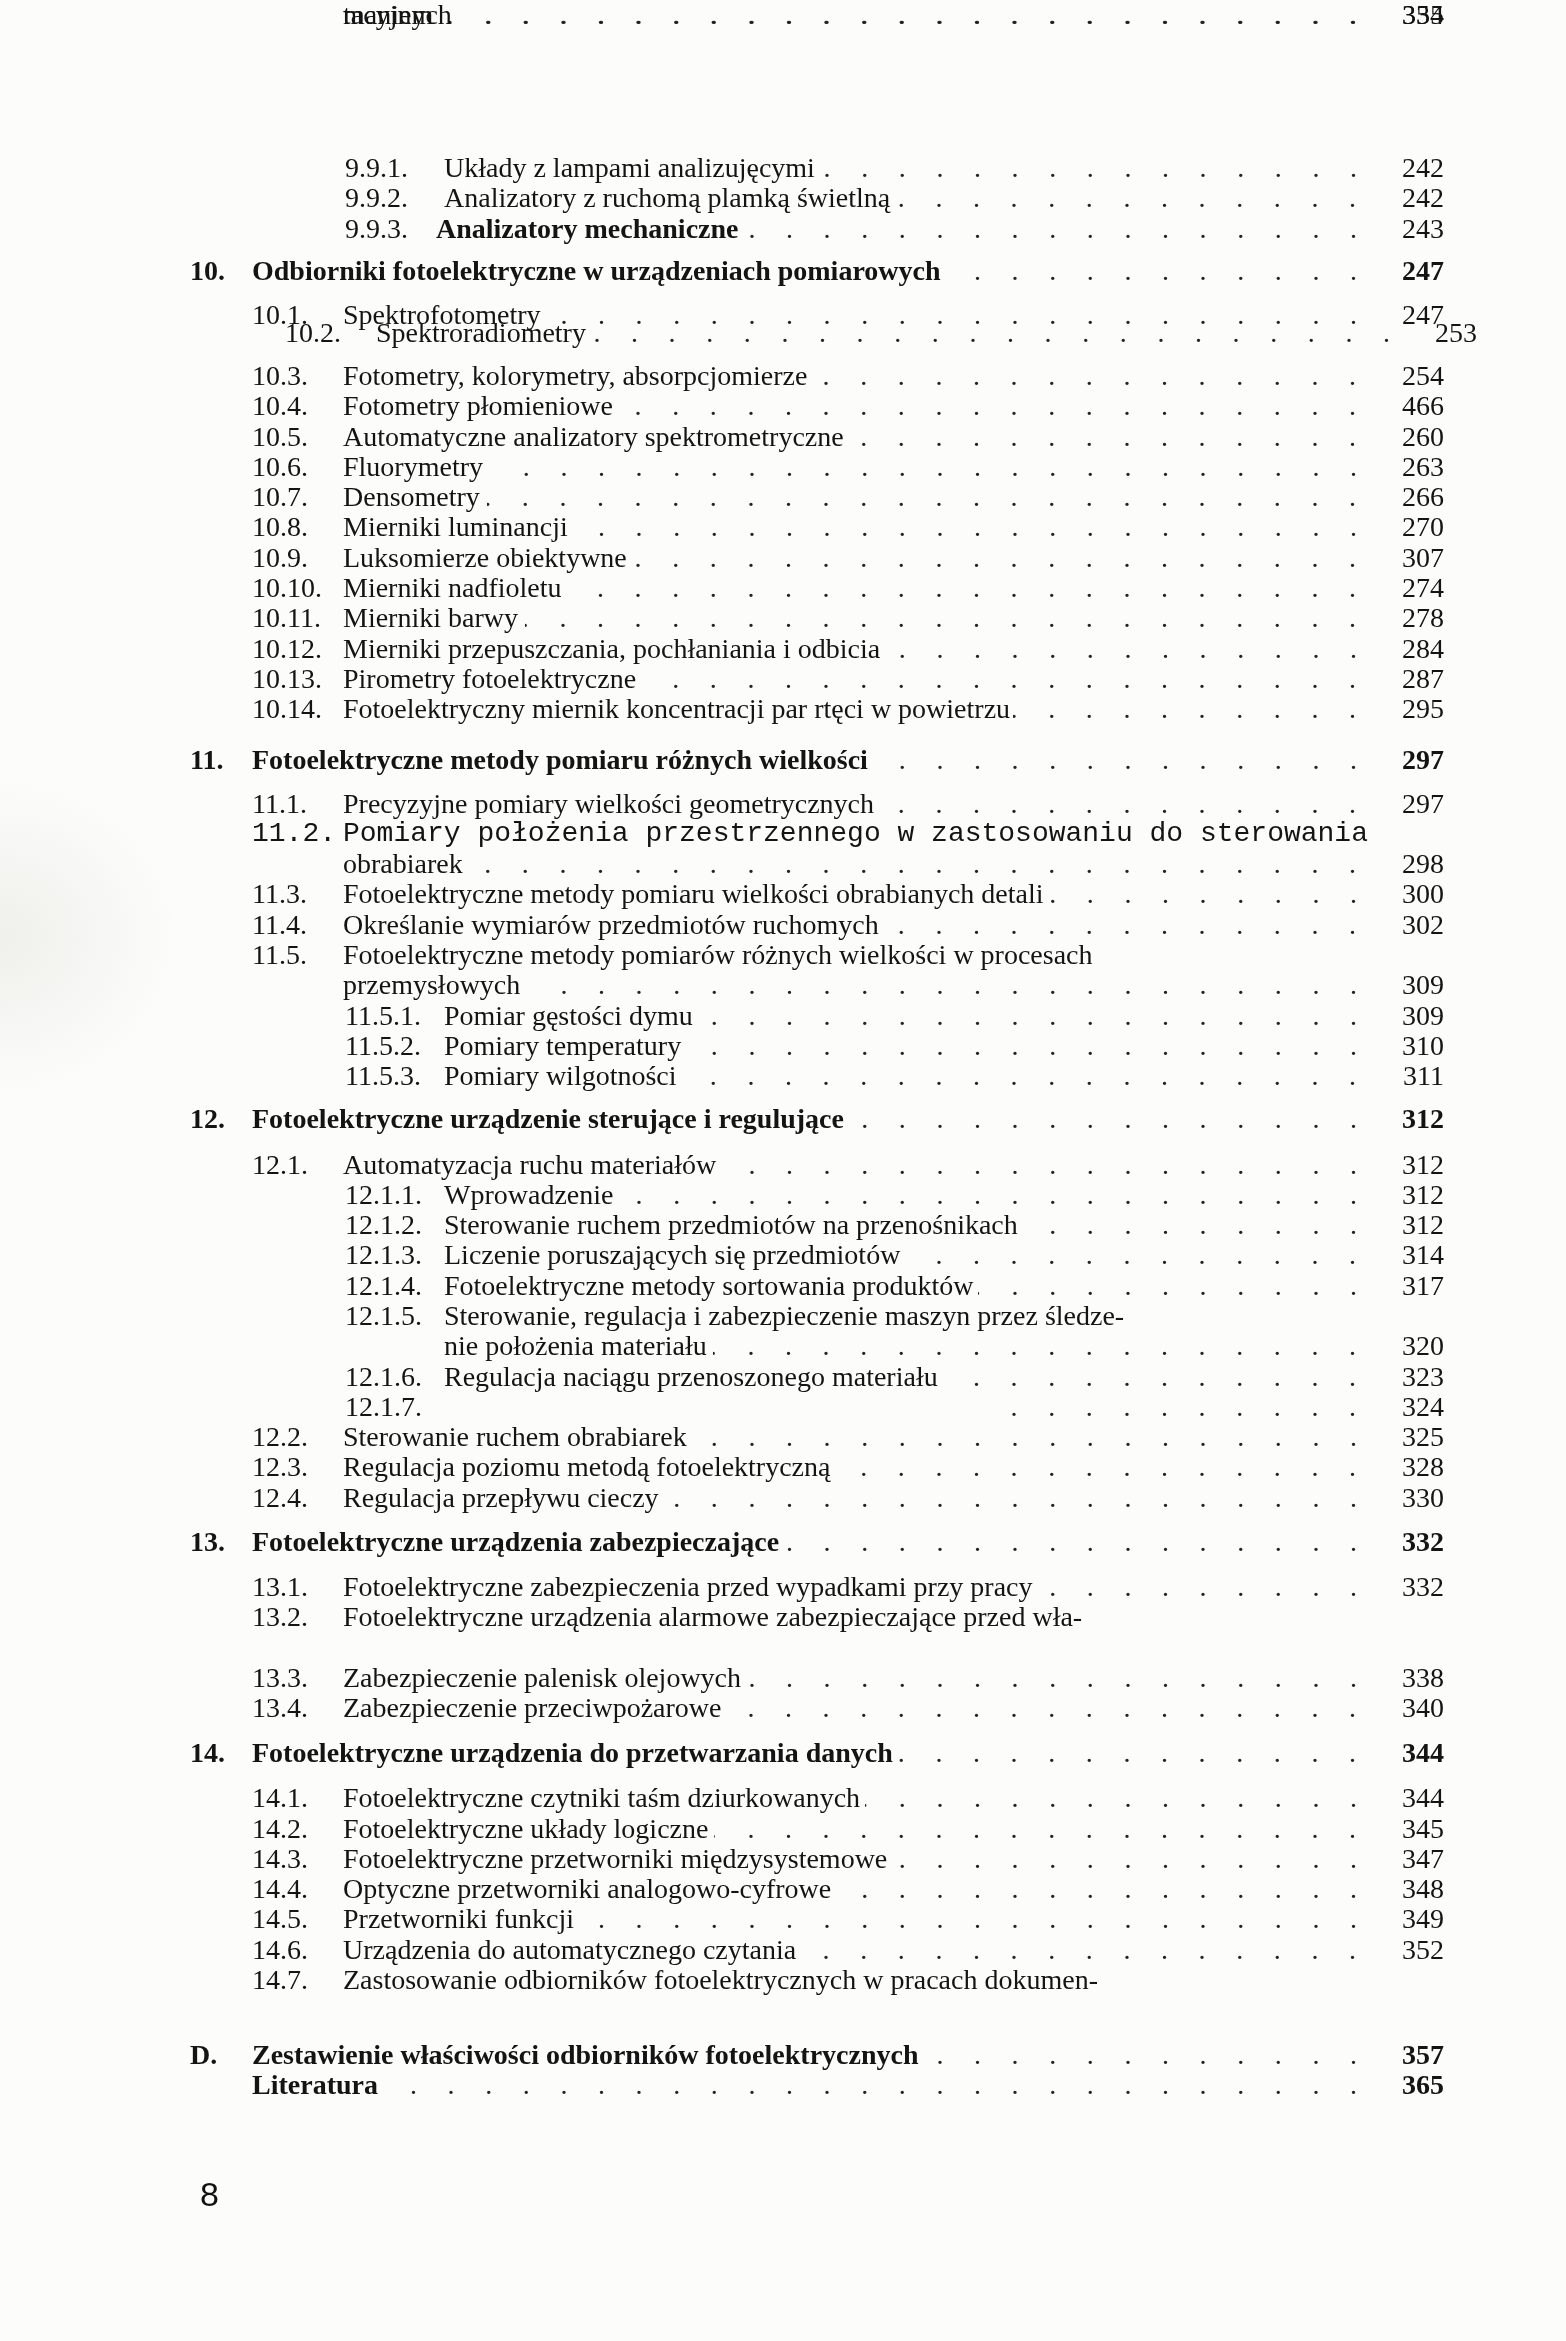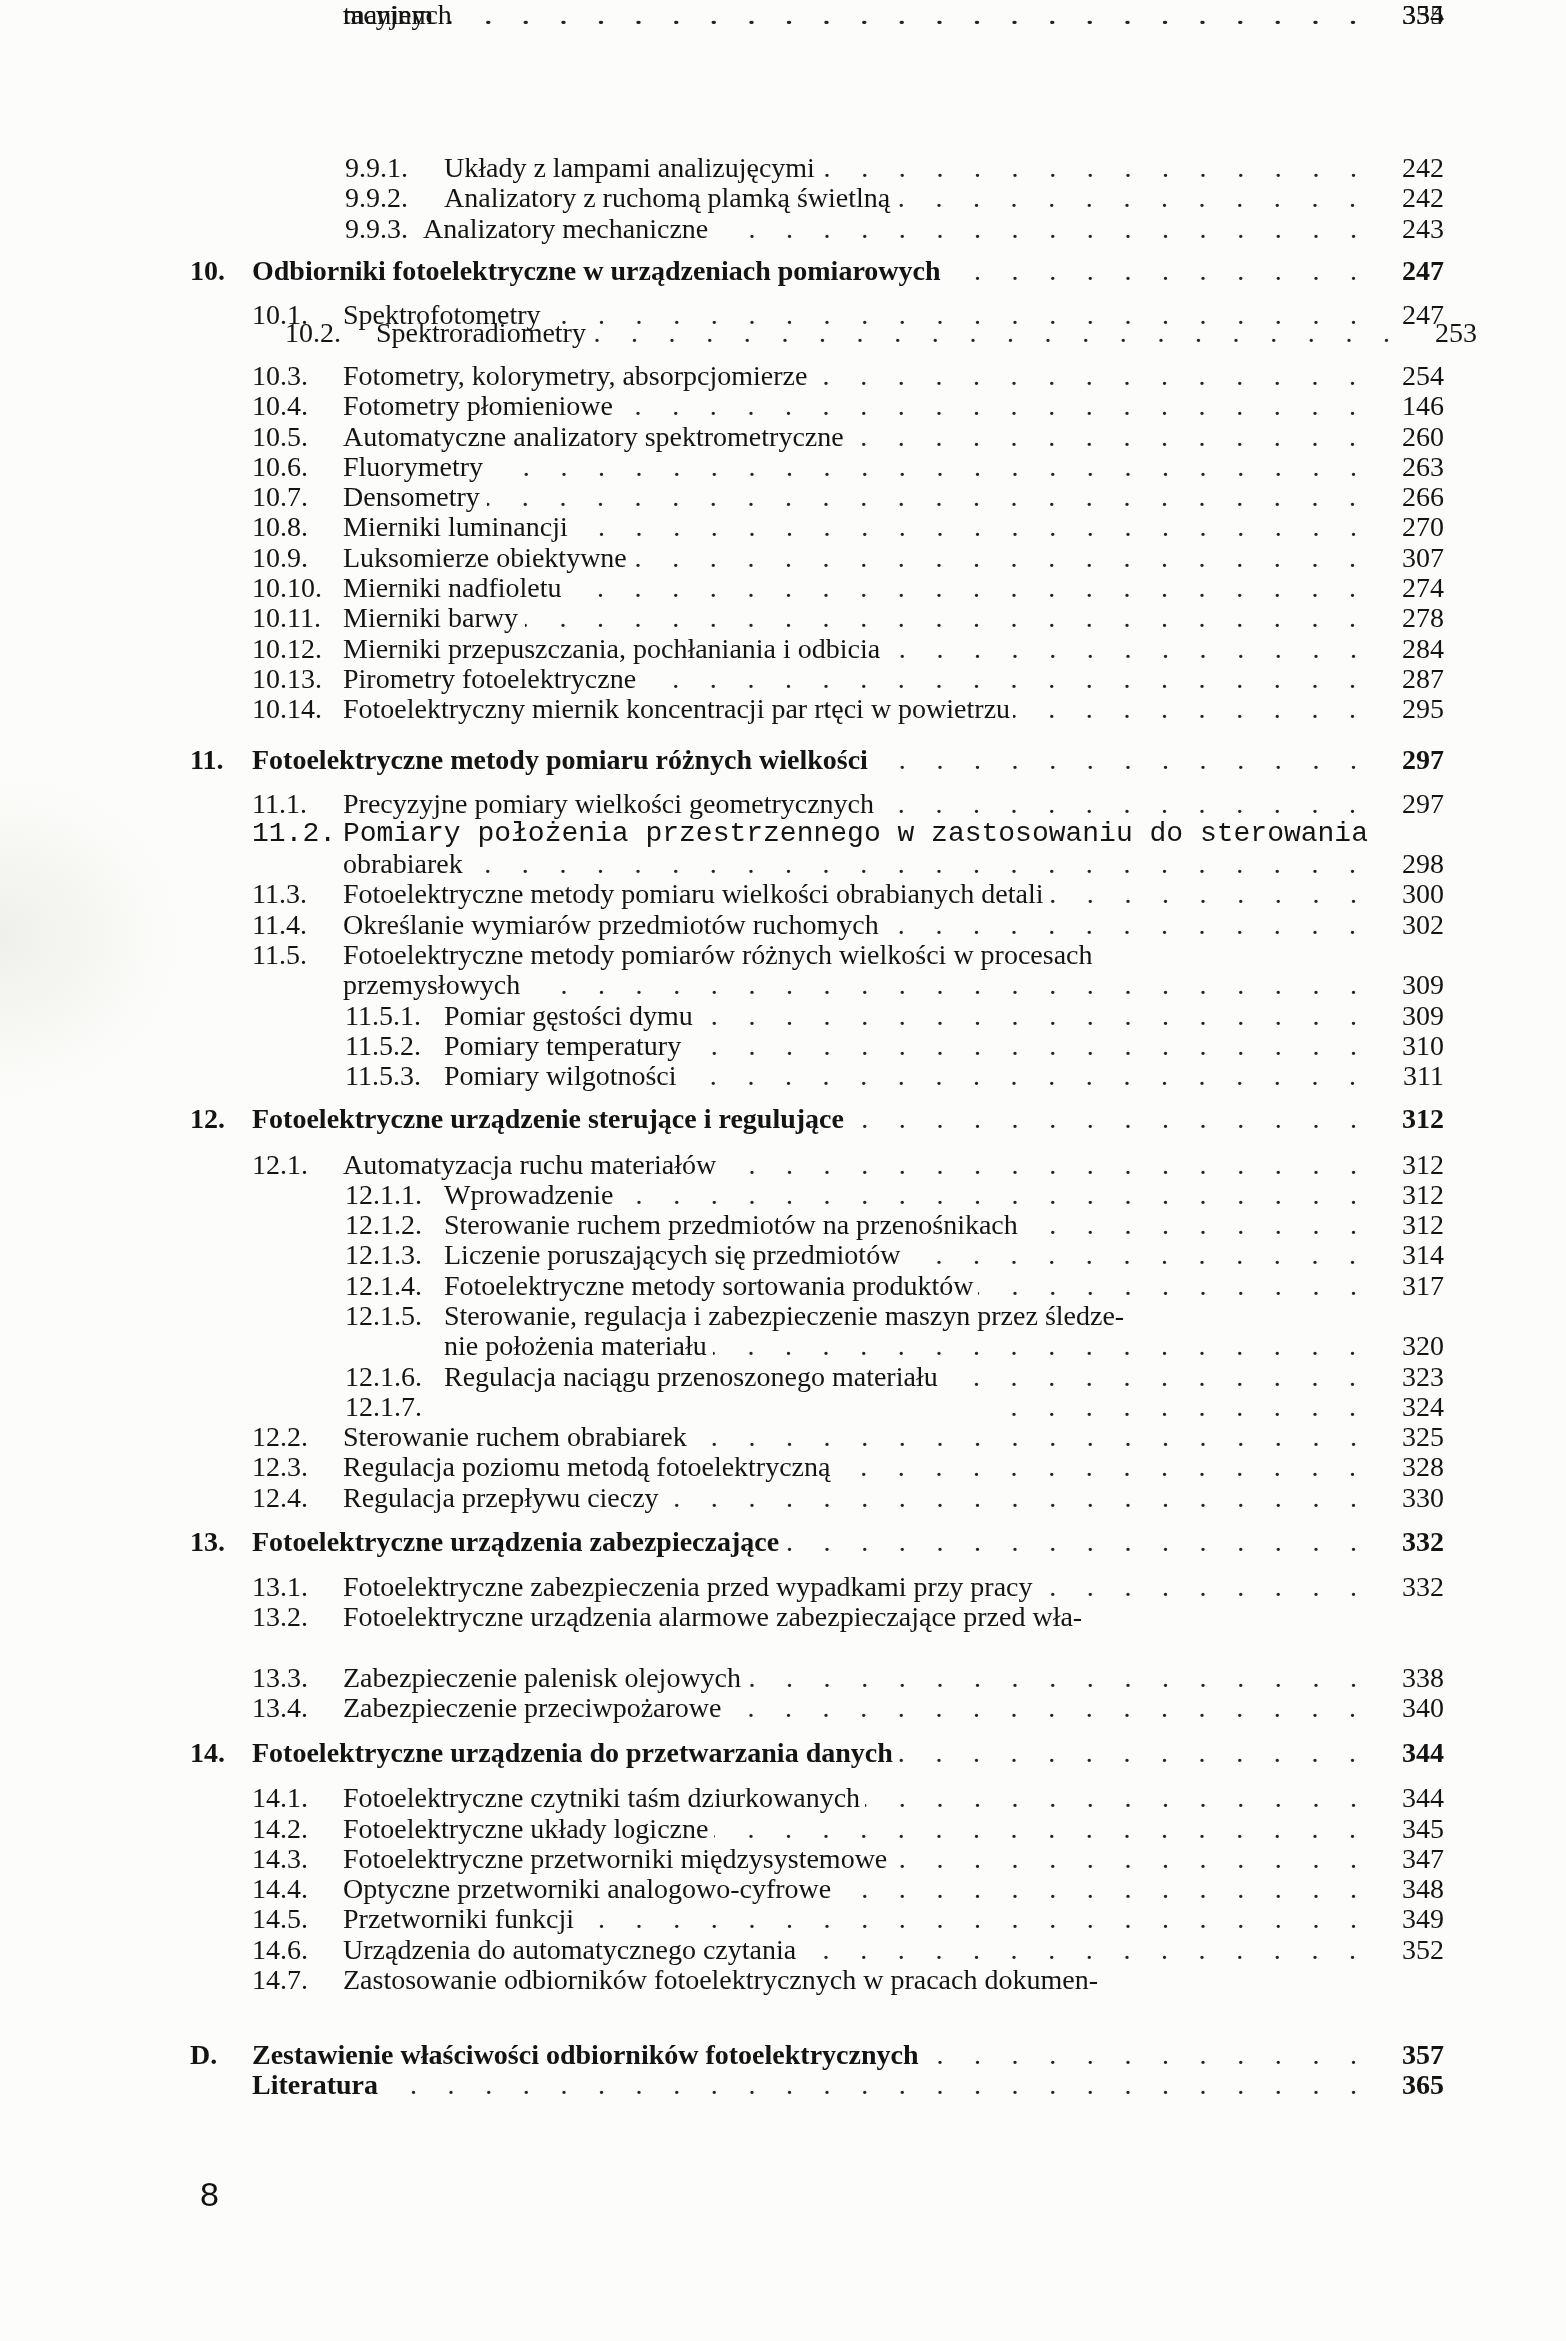--- a/index.html
+++ b/index.html
@@ -50,21 +50,21 @@
         <span class="page-ref" style="right: 123px;">242</span>
       </div>
       <div class="row" style="top: 183px;">
         <span class="num" style="left: 345px;">9.9.2.</span>
         <span class="title" style="left: 444px;">Analizatory z ruchomą plamką świetlną</span>
         <span class="leader" style="left: 895px; width: 461px;"></span>
         <span class="page-ref" style="right: 123px;">242</span>
       </div>
       <div class="row" style="top: 214px;">
         <span class="num" style="left: 345px;">9.9.3.</span>
-        <span class="title" style="left: 423px;">Analizatory mechaniczne</span>
+        <span class="title" style="left: 436px; font-weight: bold;">Analizatory mechaniczne</span>
         <span class="leader" style="left: 736px; width: 621px;"></span>
         <span class="page-ref" style="right: 123px;">243</span>
       </div>
       <div class="row chapter" style="top: 256px;">
         <span class="num" style="left: 190px;">10.</span>
         <span class="title" style="left: 252px;">Odbiorniki fotoelektryczne w urządzeniach pomiarowych</span>
         <span class="leader" style="left: 944px; width: 413px;"></span>
         <span class="page-ref" style="right: 123px;">247</span>
       </div>
       <div class="row" style="top: 300px;">
@@ -82,21 +82,21 @@
       <div class="row" style="top: 361px;">
         <span class="num" style="left: 252px;">10.3.</span>
         <span class="title" style="left: 343px;">Fotometry, kolorymetry, absorpcjomierze</span>
         <span class="leader" style="left: 812px; width: 544px;"></span>
         <span class="page-ref" style="right: 123px;">254</span>
       </div>
       <div class="row" style="top: 391px;">
         <span class="num" style="left: 252px;">10.4.</span>
         <span class="title" style="left: 343px;">Fotometry płomieniowe</span>
         <span class="leader" style="left: 619px; width: 737px;"></span>
-        <span class="page-ref" style="right: 123px;">146</span>
+        <span class="page-ref" style="right: 123px;">466</span>
       </div>
       <div class="row" style="top: 422px;">
         <span class="num" style="left: 252px;">10.5.</span>
         <span class="title" style="left: 343px;">Automatyczne analizatory spektrometryczne</span>
         <span class="leader" style="left: 848px; width: 508px;"></span>
         <span class="page-ref" style="right: 123px;">260</span>
       </div>
       <div class="row" style="top: 452px;">
         <span class="num" style="left: 252px;">10.6.</span>
         <span class="title" style="left: 343px;">Fluorymetry</span>

